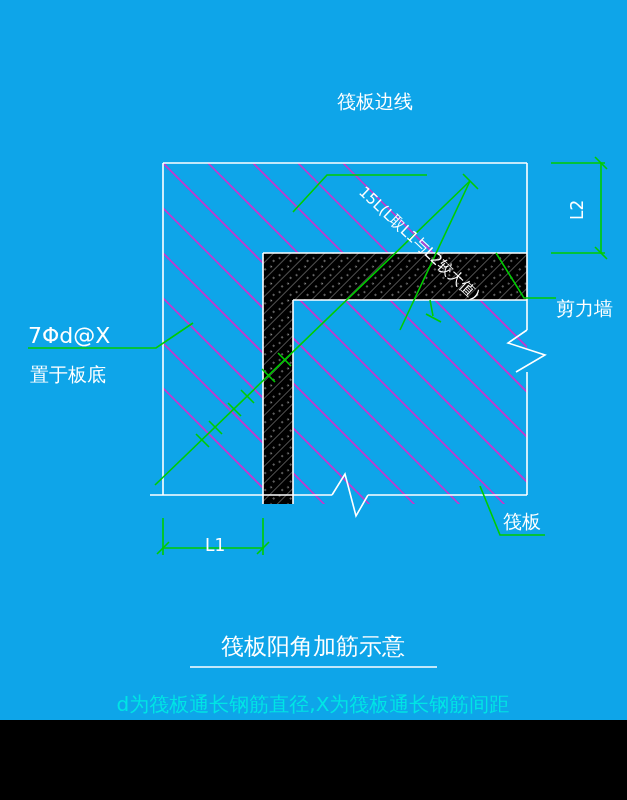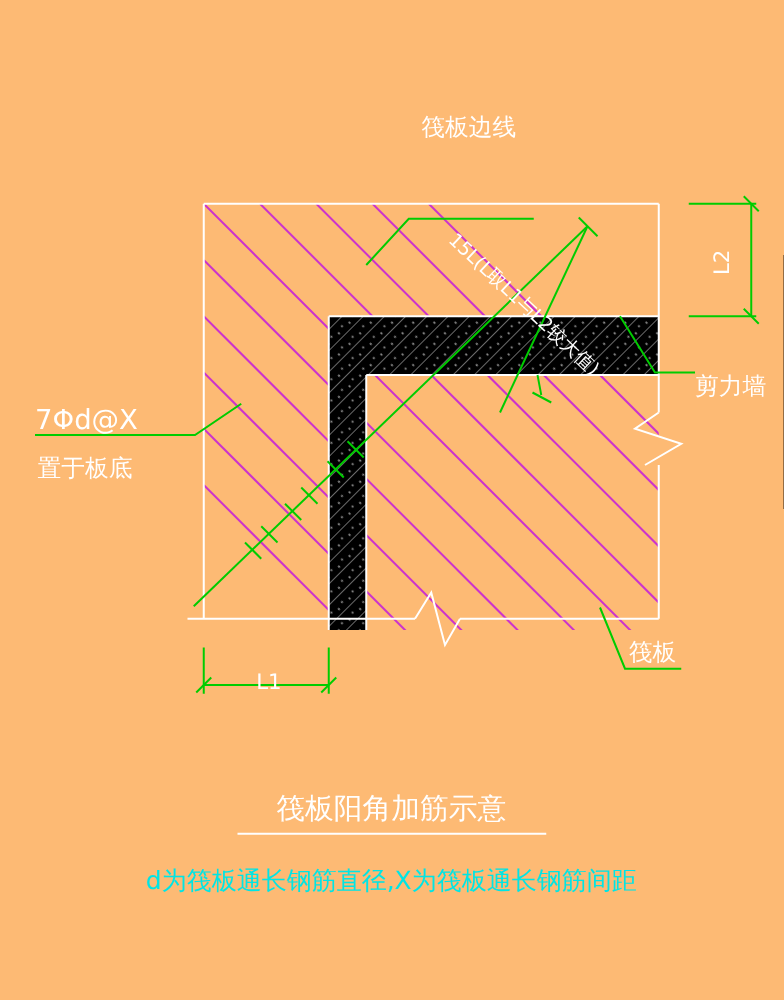--- a/index.html
+++ b/index.html
@@ -9,22 +9,22 @@
   }
   body {
     width: 627px;
     height: 800px;
     overflow: hidden;
     font-family: "DejaVu Sans", sans-serif;
   }
   #cad-canvas {
     position: relative;
     width: 627px;
-    height: 800px;
-    background: #fdba74;
+    height: 720px;
+    background: #0ea5e9;
   }
   svg.drawing {
     position: absolute;
     top: 0;
     left: 0;
     width: 627px;
     height: 800px;
     display: block;
   }
   text {

